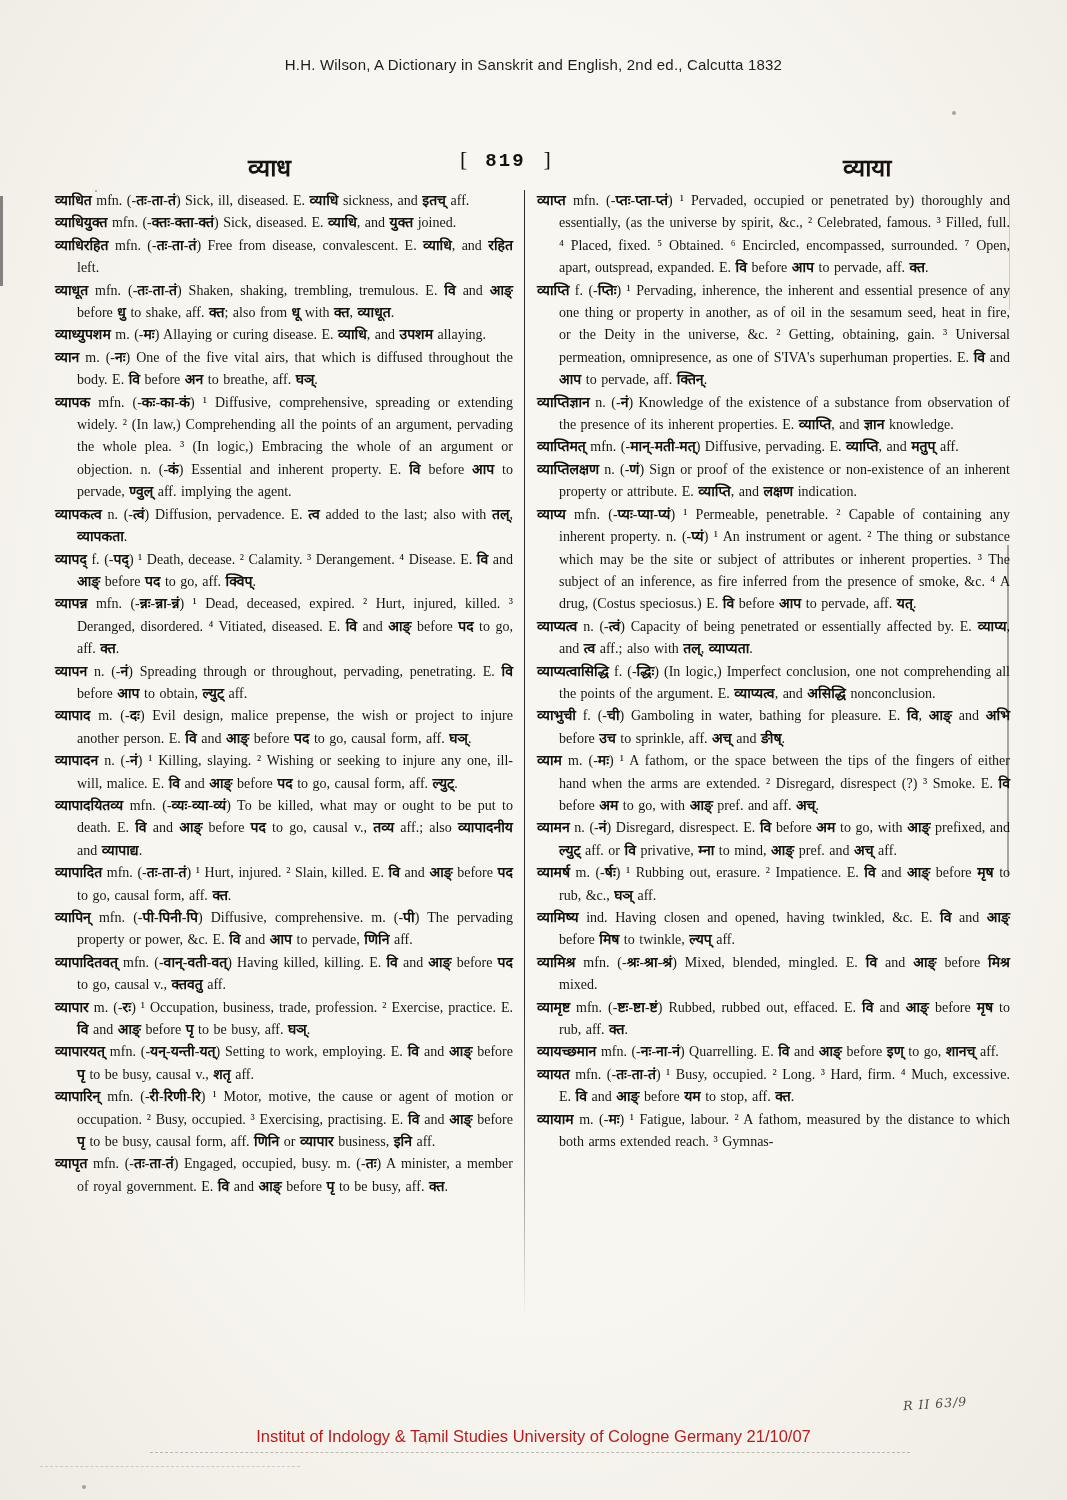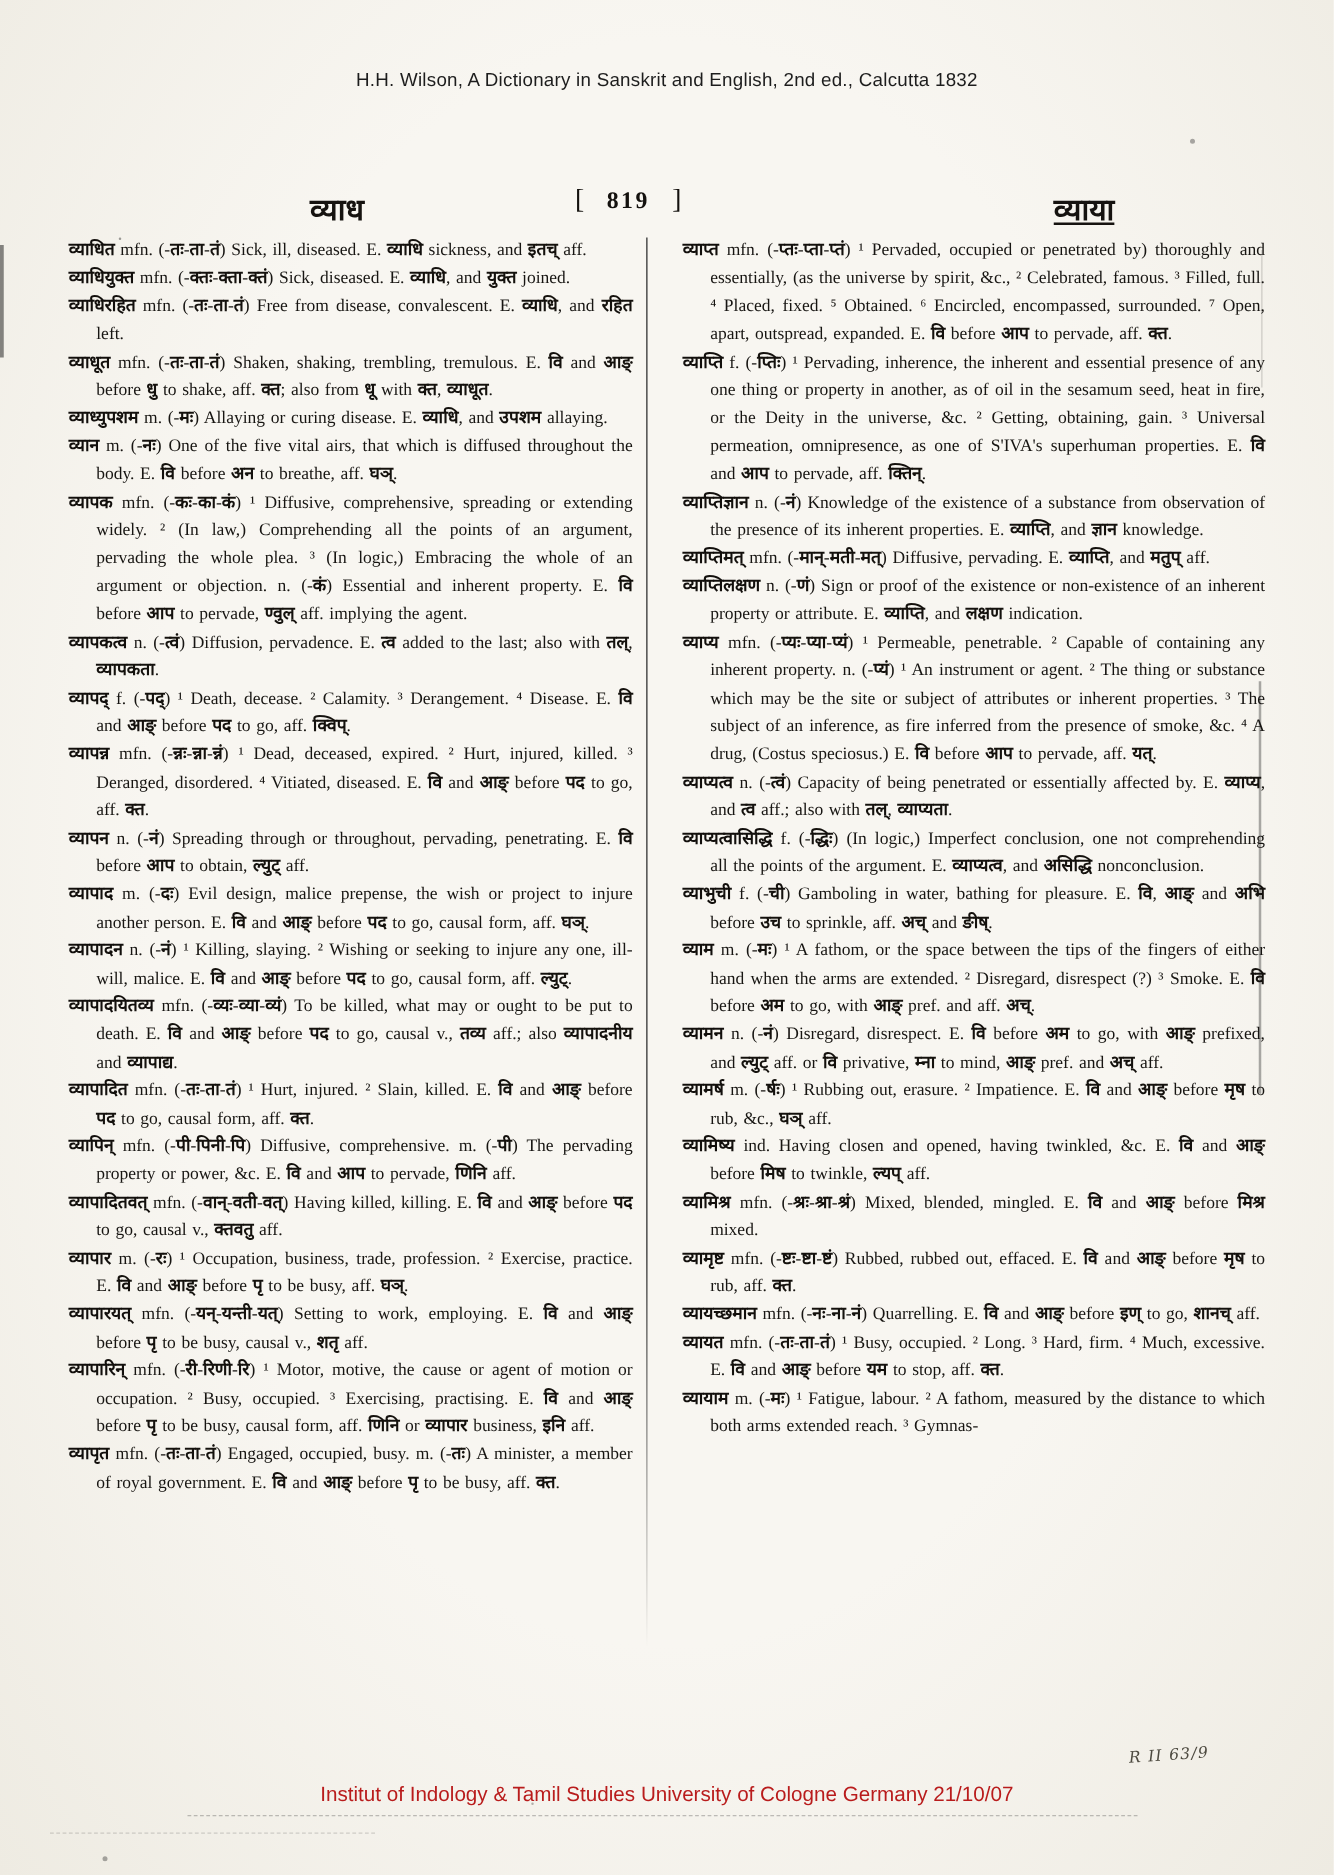--- a/index.html
+++ b/index.html
@@ -12,31 +12,31 @@
   }
   .scan-header{
     position:absolute;top:56px;left:0;width:100%;
     text-align:center;
     font-family:Liberation Sans, sans-serif;
     font-size:15px;color:#1d1d1d;letter-spacing:.2px;
   }
   .running-head{position:absolute;top:146px;left:0;width:100%;height:34px;}
   .catchword{font-weight:bold;font-size:24px;color:#161310;}
   .catchword.left{position:absolute;left:248px;top:4px;}
-  .catchword.right{position:absolute;left:843px;top:4px;text-decoration:underline;}
+  .catchword.right{position:absolute;left:843px;top:4px;}
   .pagenum-group{position:absolute;left:460px;top:0;font-size:19px;font-weight:bold;color:#14110e;}
   .pagenum-group .br{font-size:22px;font-weight:normal;}
-  .pagenum-group .num{padding:0 18px;letter-spacing:2px;}
+  .pagenum-group .num{padding:0 18px;letter-spacing:2px;font-family:Liberation Mono, monospace;}
   .columns{
     position:absolute;top:190px;left:55px;width:957px;
     display:flex;align-items:flex-start;
   }
   .col{text-align:justify;}
   .col.left{width:458px;margin-right:11px;}
-  .col.right{width:473px;margin-left:28px;}
+  .col.right{width:473px;margin-left:12px;}
   .divider{width:1px;background:linear-gradient(#2b2b2b 0 72%, rgba(43,43,43,.45) 88%, rgba(43,43,43,0));height:1128px;}
   p.entry{
     margin:0;padding-left:22px;text-indent:-22px;
     font-size:14px;line-height:22.4px;
     word-spacing:1px;
   }
   .hw{font-weight:bold;color:#120f0c;}
   .bd .dv{font-weight:bold;color:#14110d;}
   .footer{
     position:absolute;bottom:54px;left:0;width:100%;

